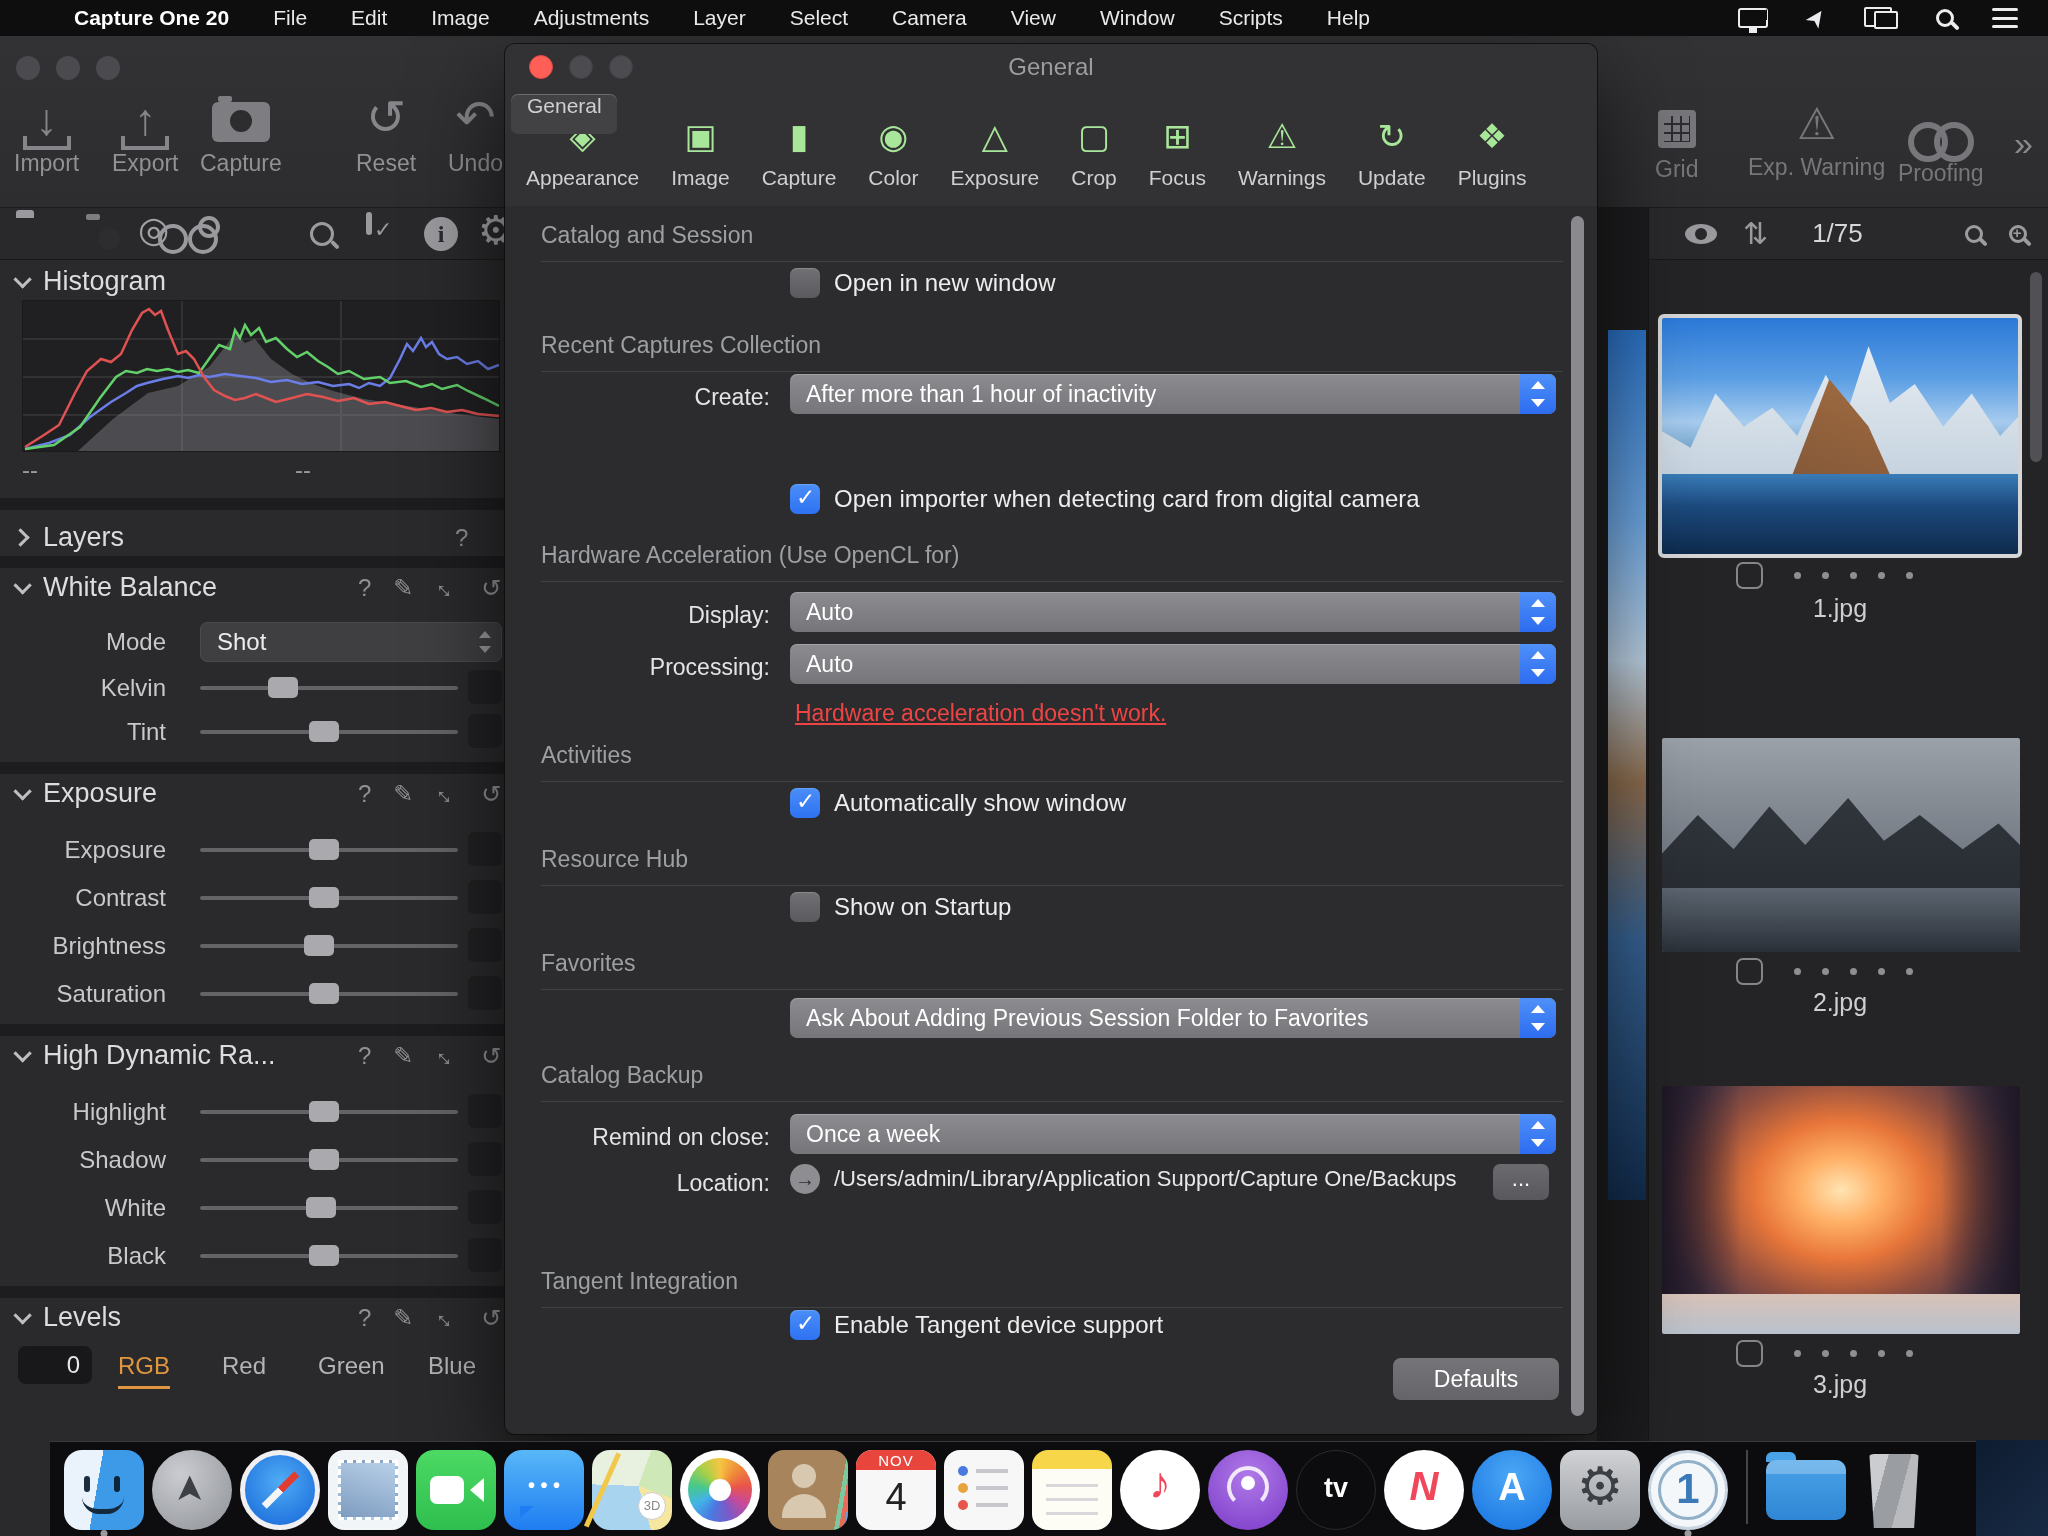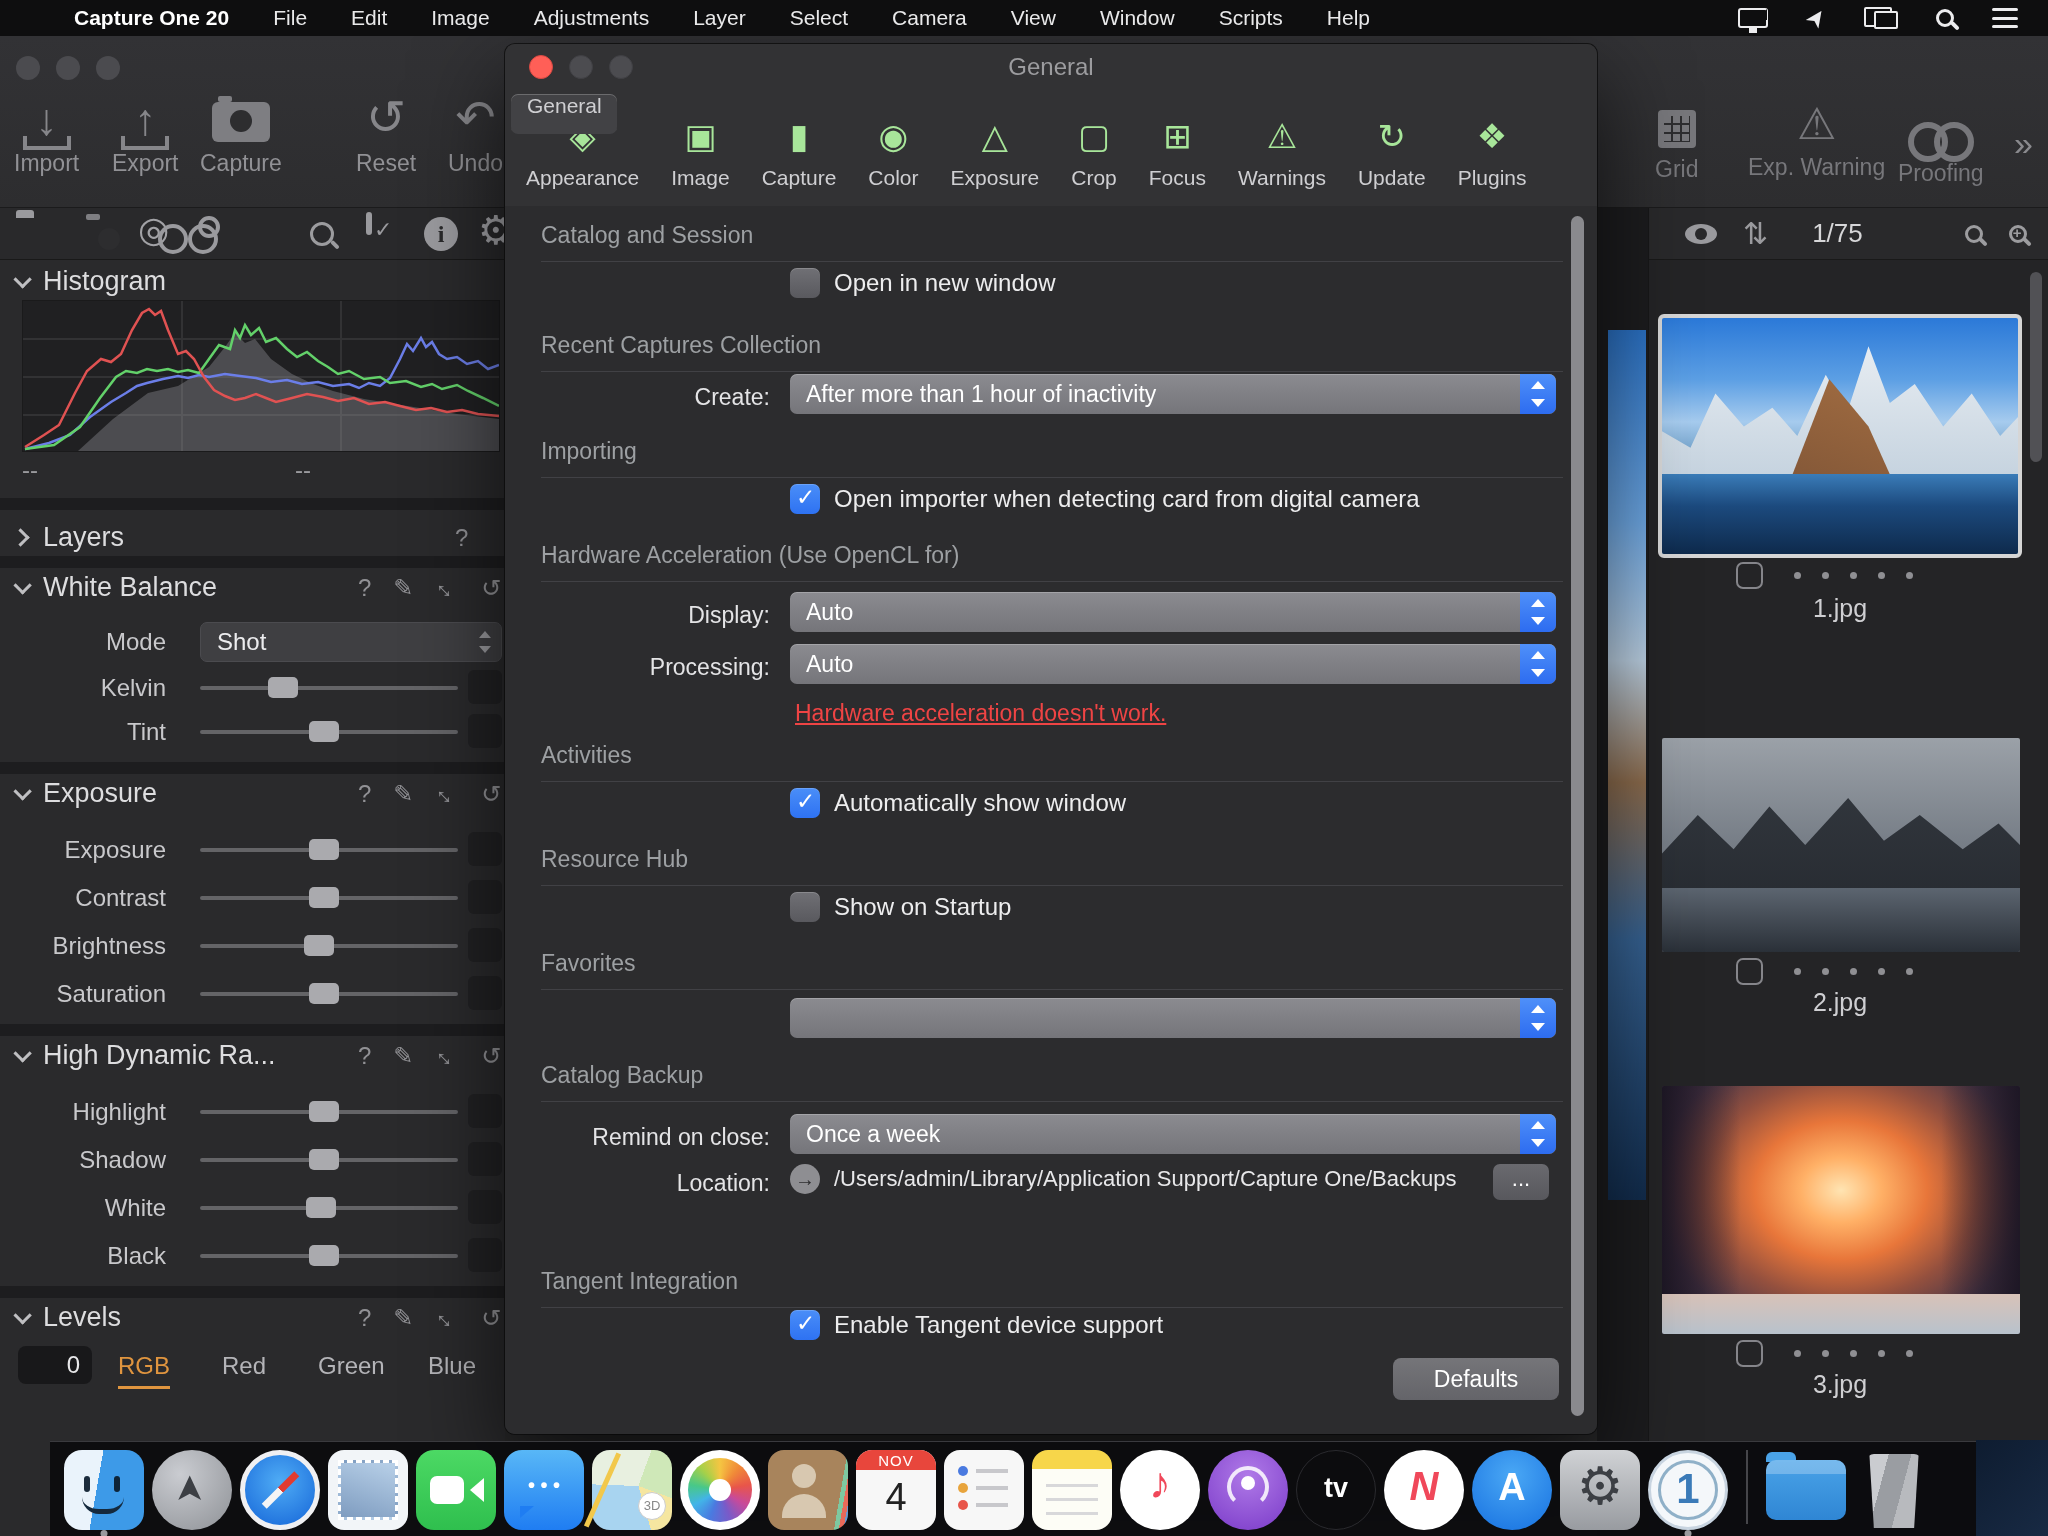--- a/index.html
+++ b/index.html
@@ -615,21 +615,20 @@
         <span class="cblab">Open in new window</span>
       </div>
 
       <div class="sech" style="top:126px;">Recent Captures Collection</div>
       <span class="rlab" style="left:0;top:178px;">Create:</span>
       <div class="sel" style="left:285px;top:168px;width:766px;">
         <span>After more than 1 hour of inactivity</span>
         <span class="step"></span>
       </div>
 
-      <div class="sech" style="top:232px;">Importing</div>
       <div class="crow" style="left:285px;top:278px;">
         <span class="cb checked"></span>
         <span class="cblab">Open importer when detecting card from digital camera</span>
       </div>
 
       <div class="sech" style="top:336px;">Hardware Acceleration (Use OpenCL for)</div>
       <span class="rlab" style="left:0;top:396px;">Display:</span>
       <div class="sel" style="left:285px;top:386px;width:766px;">
         <span>Auto</span>
         <span class="step"></span>
@@ -648,20 +647,21 @@
       </div>
 
       <div class="sech" style="top:640px;">Resource Hub</div>
       <div class="crow" style="left:285px;top:686px;">
         <span class="cb"></span>
         <span class="cblab">Show on Startup</span>
       </div>
 
       <div class="sech" style="top:744px;">Favorites</div>
       <div class="sel" style="left:285px;top:792px;width:766px;">
+        <span>Ask About Adding Previous Session Folder to Favorites</span>
         <span class="step"></span>
       </div>
 
       <div class="sech" style="top:856px;">Catalog Backup</div>
       <span class="rlab" style="left:0;top:918px;">Remind on close:</span>
       <div class="sel" style="left:285px;top:908px;width:766px;">
         <span>Once a week</span>
         <span class="step"></span>
       </div>
       <span class="rlab" style="left:0;top:964px;">Location:</span>

